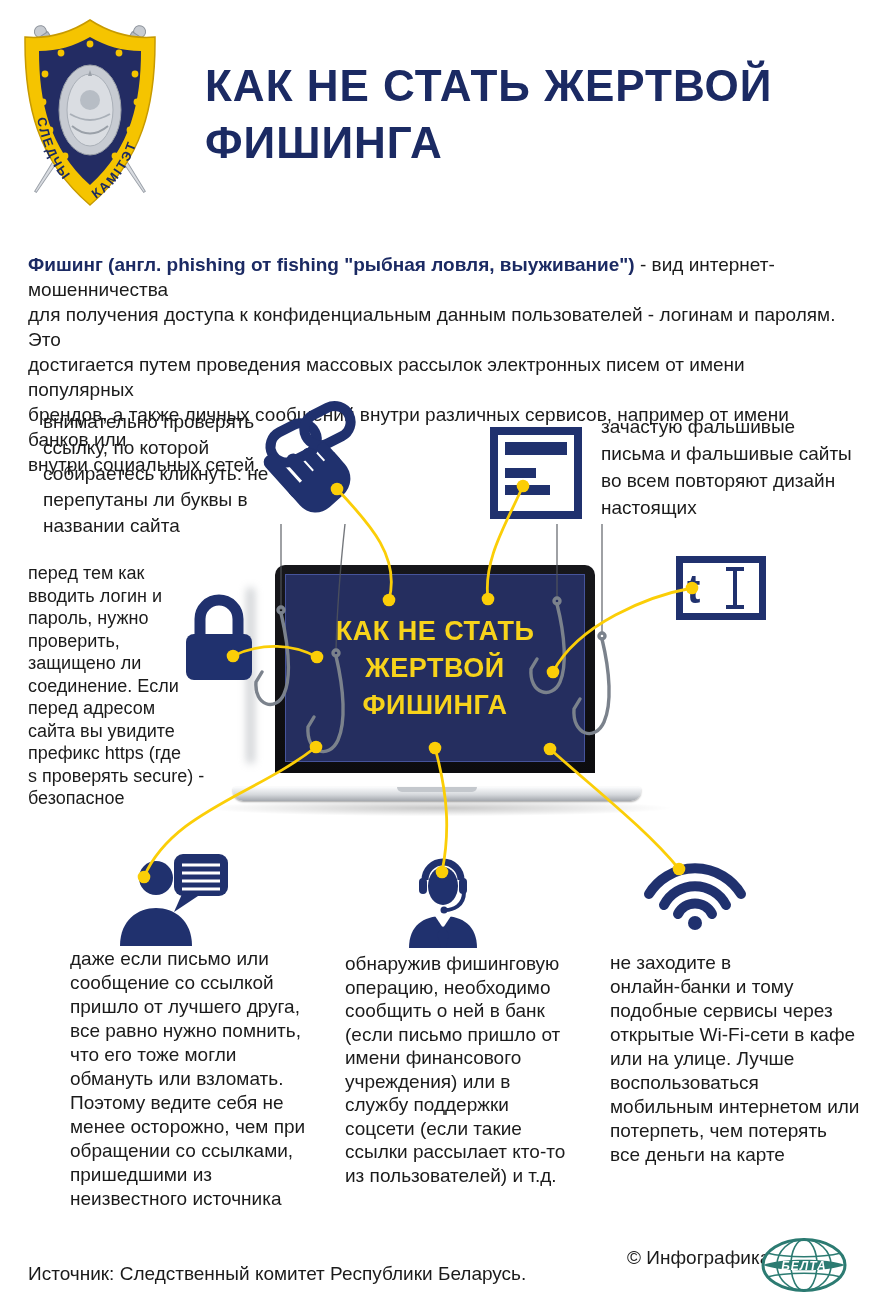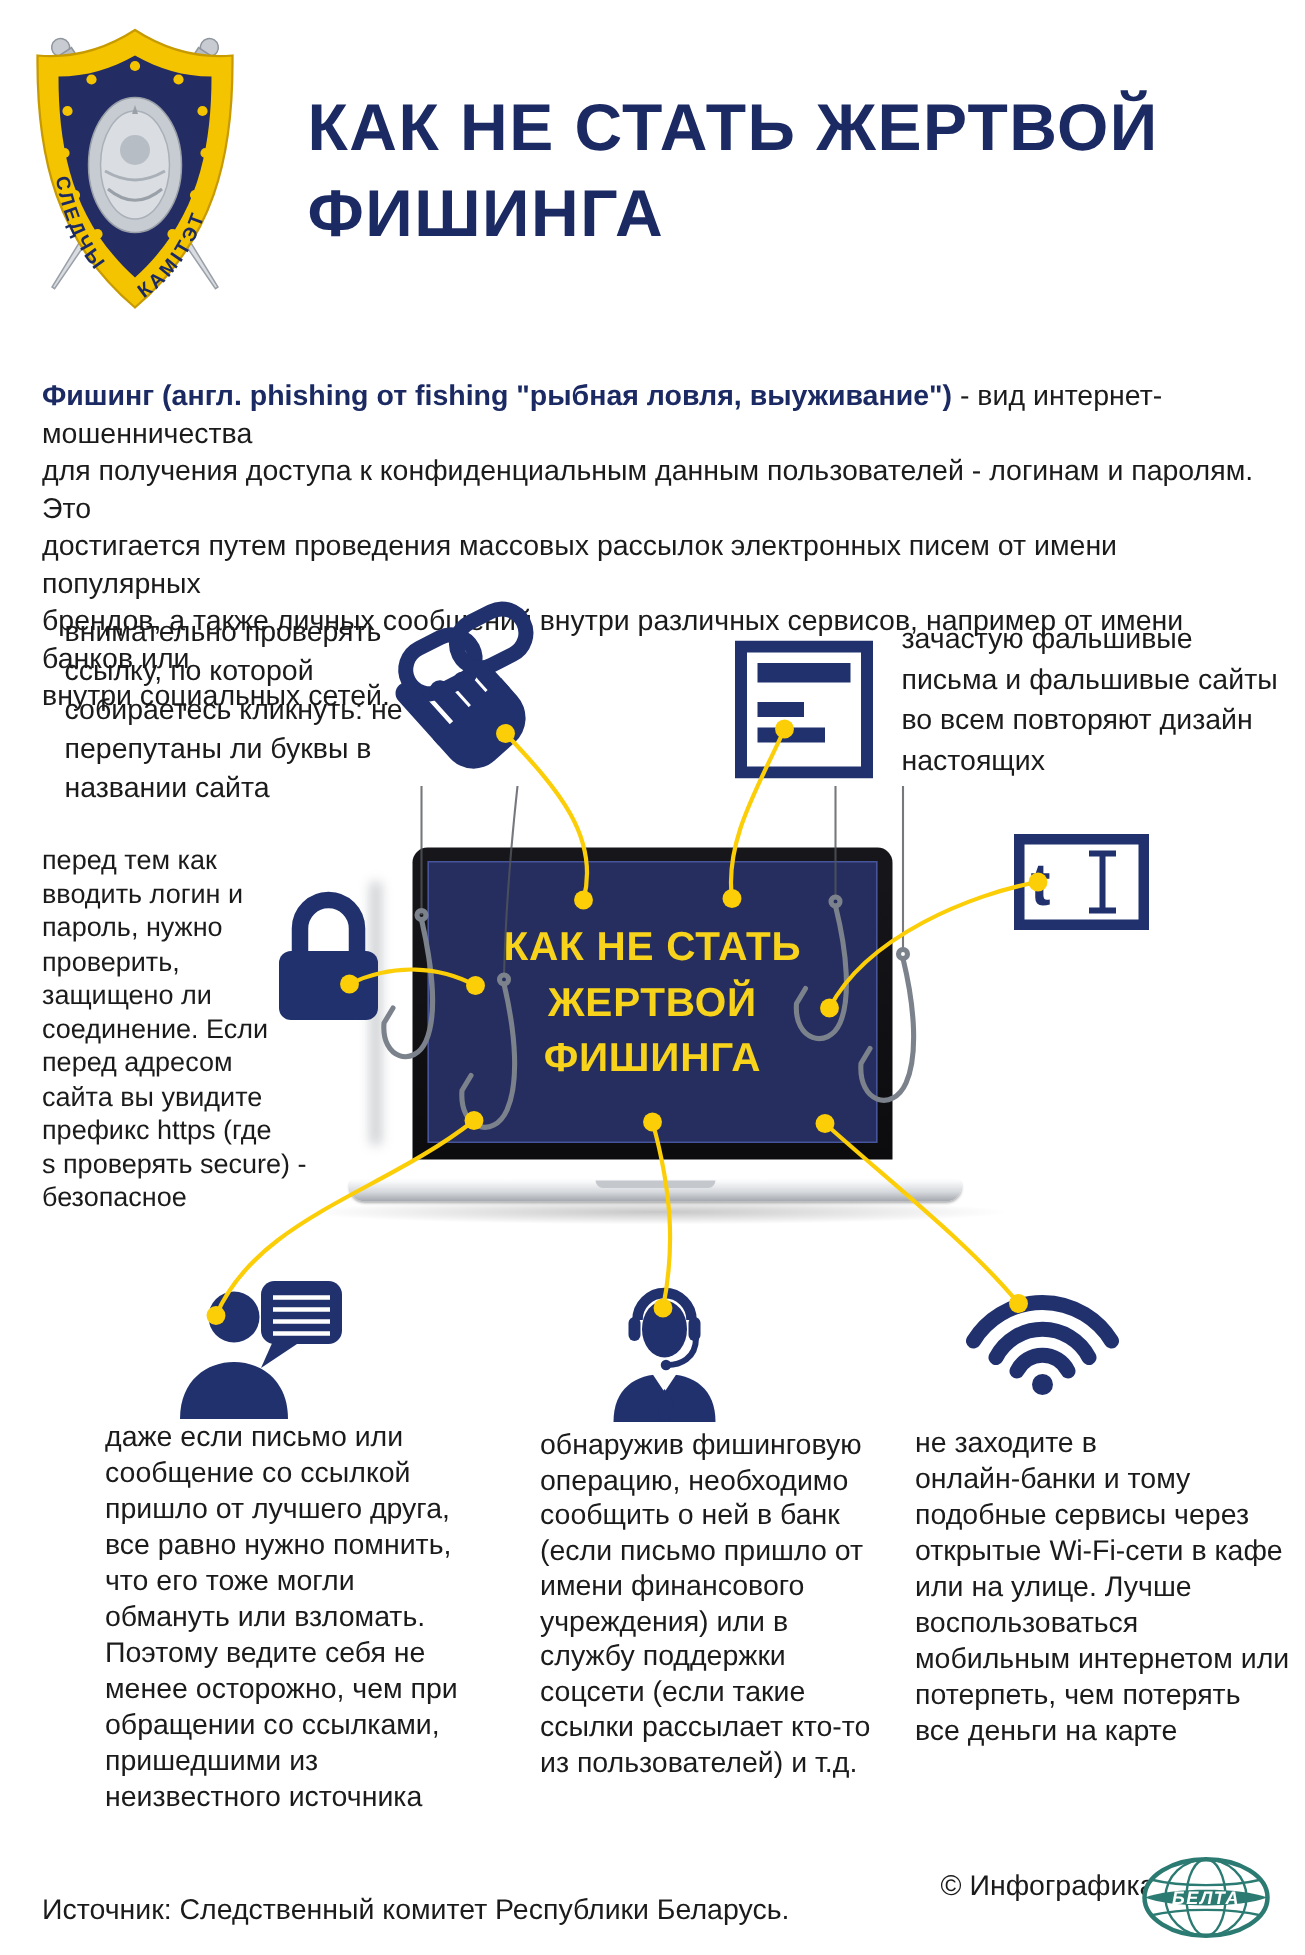--- a/index.html
+++ b/index.html
@@ -17,21 +17,21 @@
   
   #intro{left:28px;top:233px;width:822px;font-size:19px;line-height:25px;white-space:pre-line;}
   #intro .lead{color:var(--navy-dark);font-weight:bold;}
   
   .tip{position:absolute;white-space:pre-line;font-size:19px;color:var(--body-text);}
   #tip-0{left:43px;top:409px;line-height:26px;}
   #tip-1{left:601px;top:413px;line-height:27px;}
   #tip-2{left:28px;top:562px;line-height:22.5px;font-size:18px;}
   #tip-3{left:662px;top:629px;line-height:26px;}
   #tip-4{left:50px;top:947px;line-height:24px;margin-left:20px;}
-  #tip-5{left:360px;top:952px;line-height:23.5px;}
+  #tip-5{left:345px;top:952px;line-height:23.5px;}
   #tip-6{left:610px;top:951px;line-height:24px;}
   
   #laptop{left:233px;top:565px;width:408px;height:250px;}
   #screen{position:absolute;left:42px;top:0;width:320px;height:208px;
           background:linear-gradient(#17171b,#0c0c0f);border-radius:10px 10px 0 0;}
   #screen-inner{position:absolute;left:10px;top:9px;right:10px;bottom:11px;
           background:var(--screen-navy);border:1.5px solid #46549b;
           display:flex;align-items:center;justify-content:center;}
   #screen-title{color:var(--screen-title-yellow);font-weight:bold;font-size:27px;line-height:37px;
           letter-spacing:0.5px;text-align:center;white-space:pre-line;}

